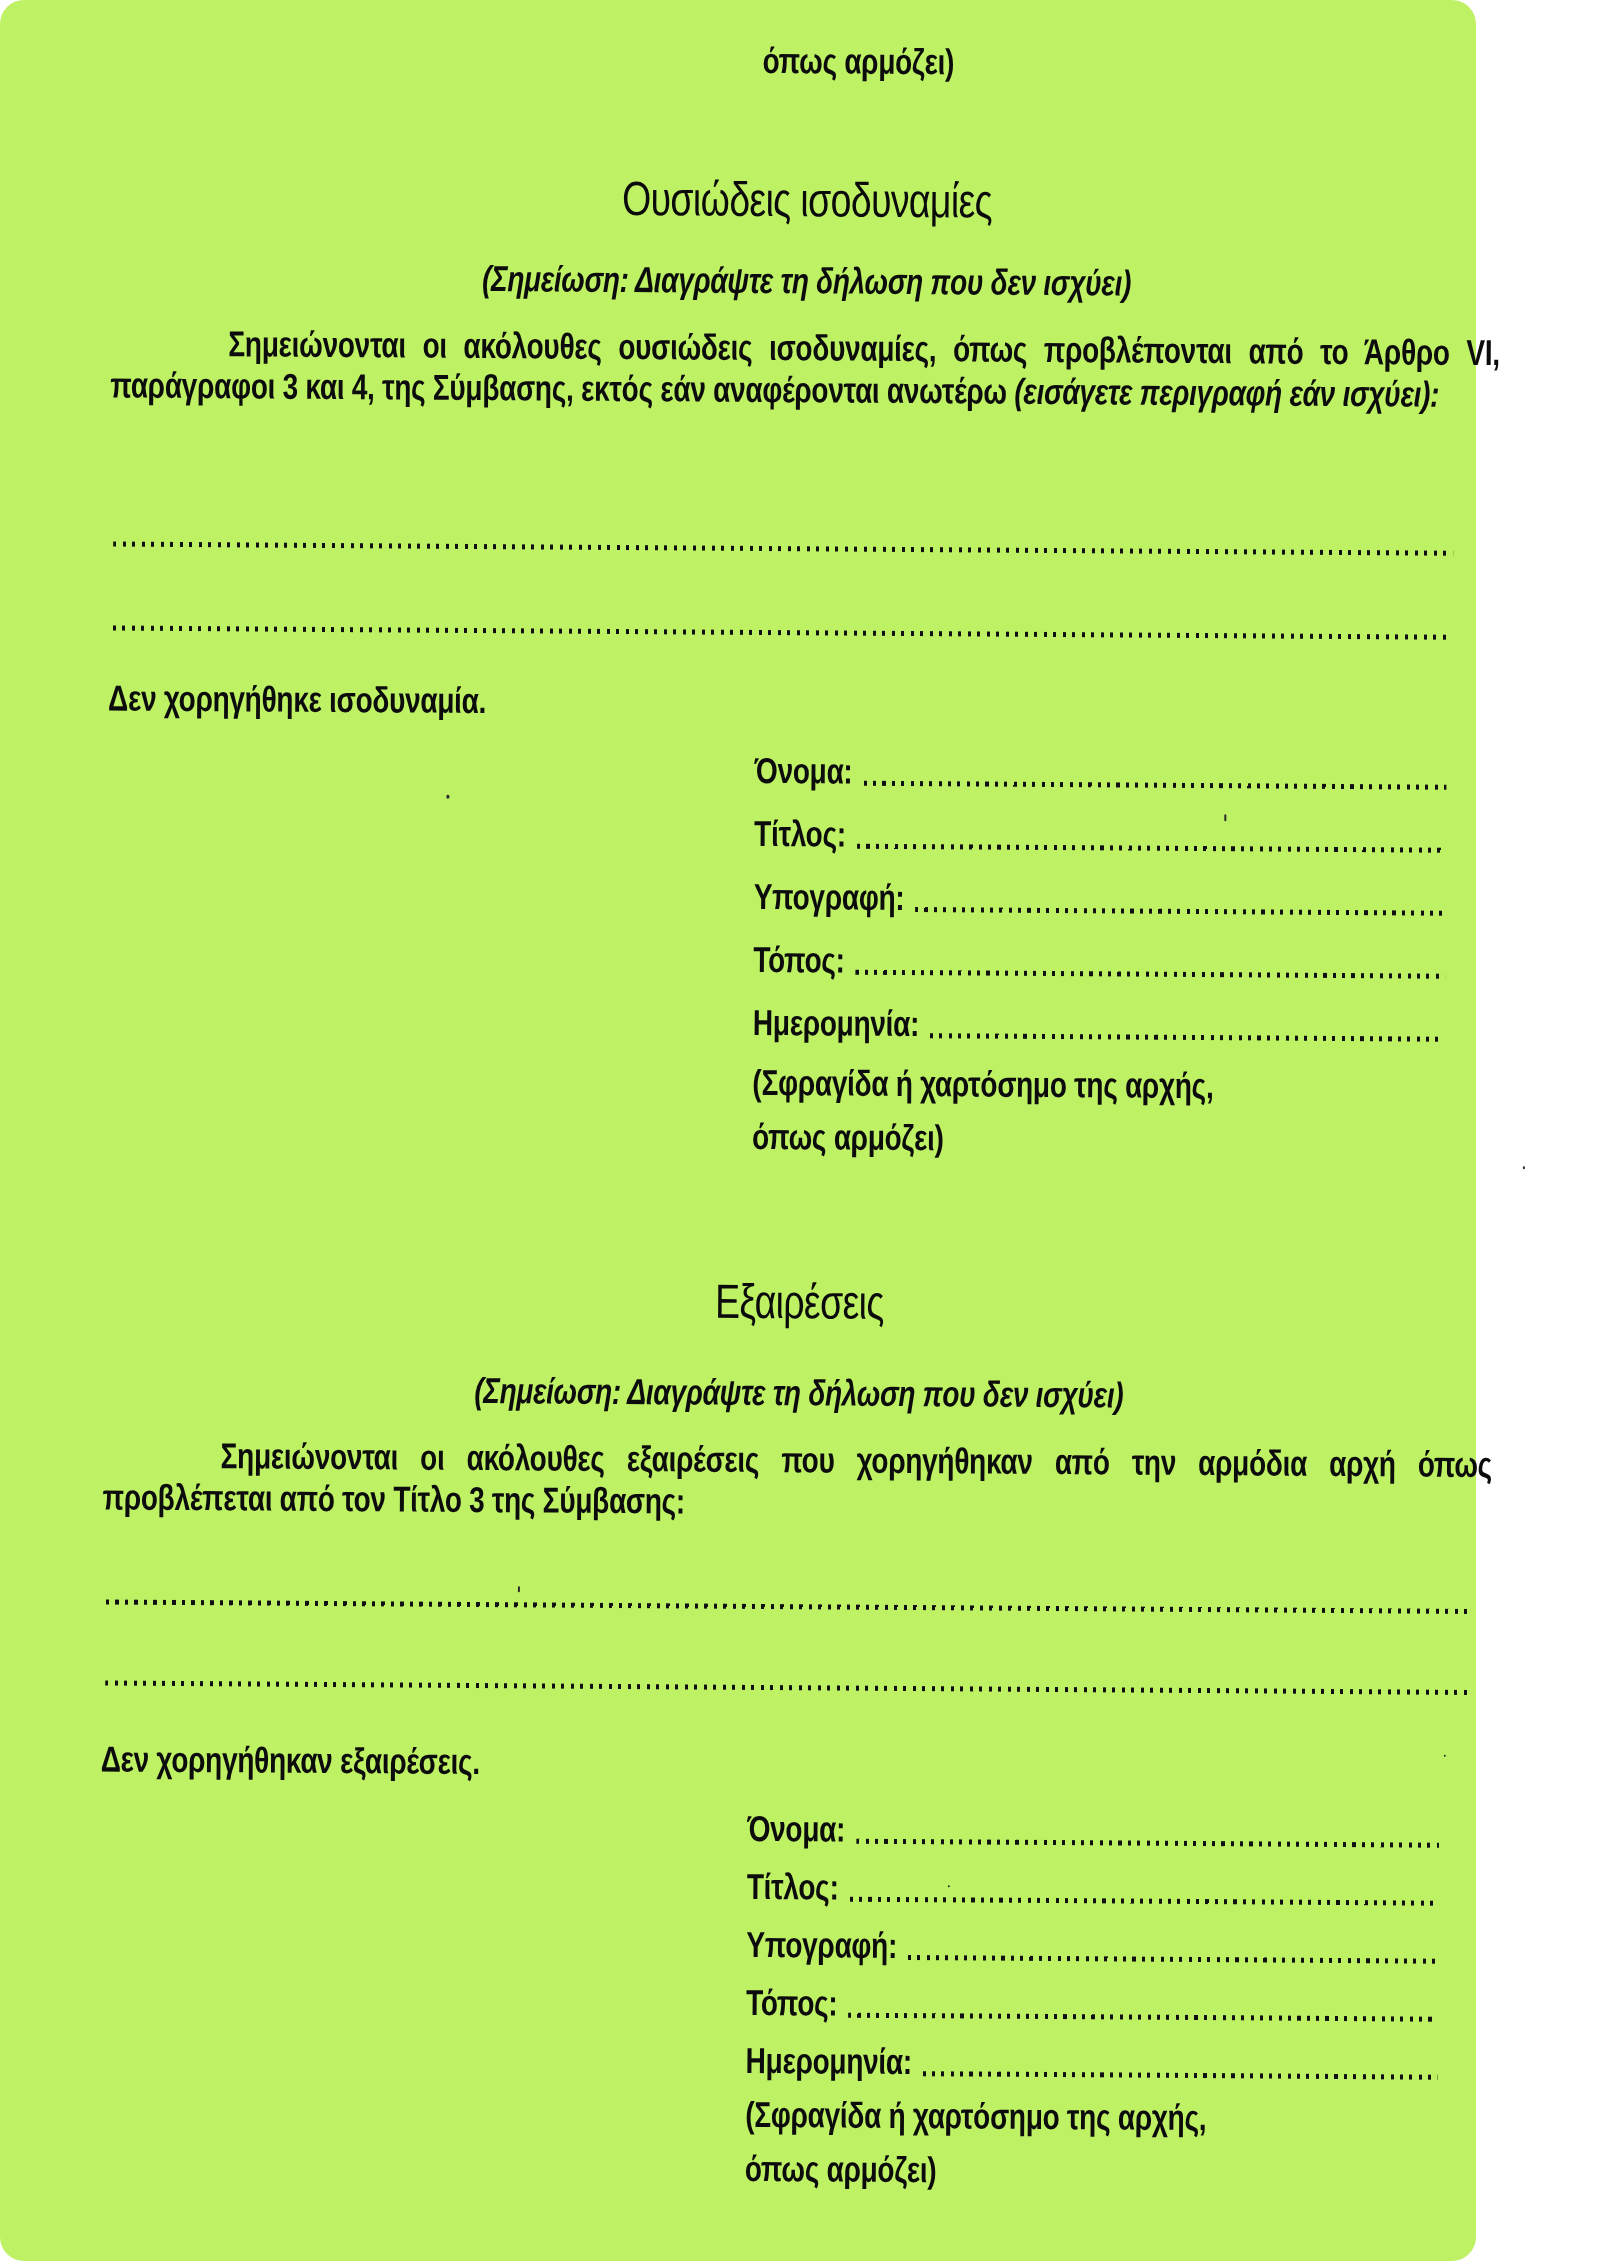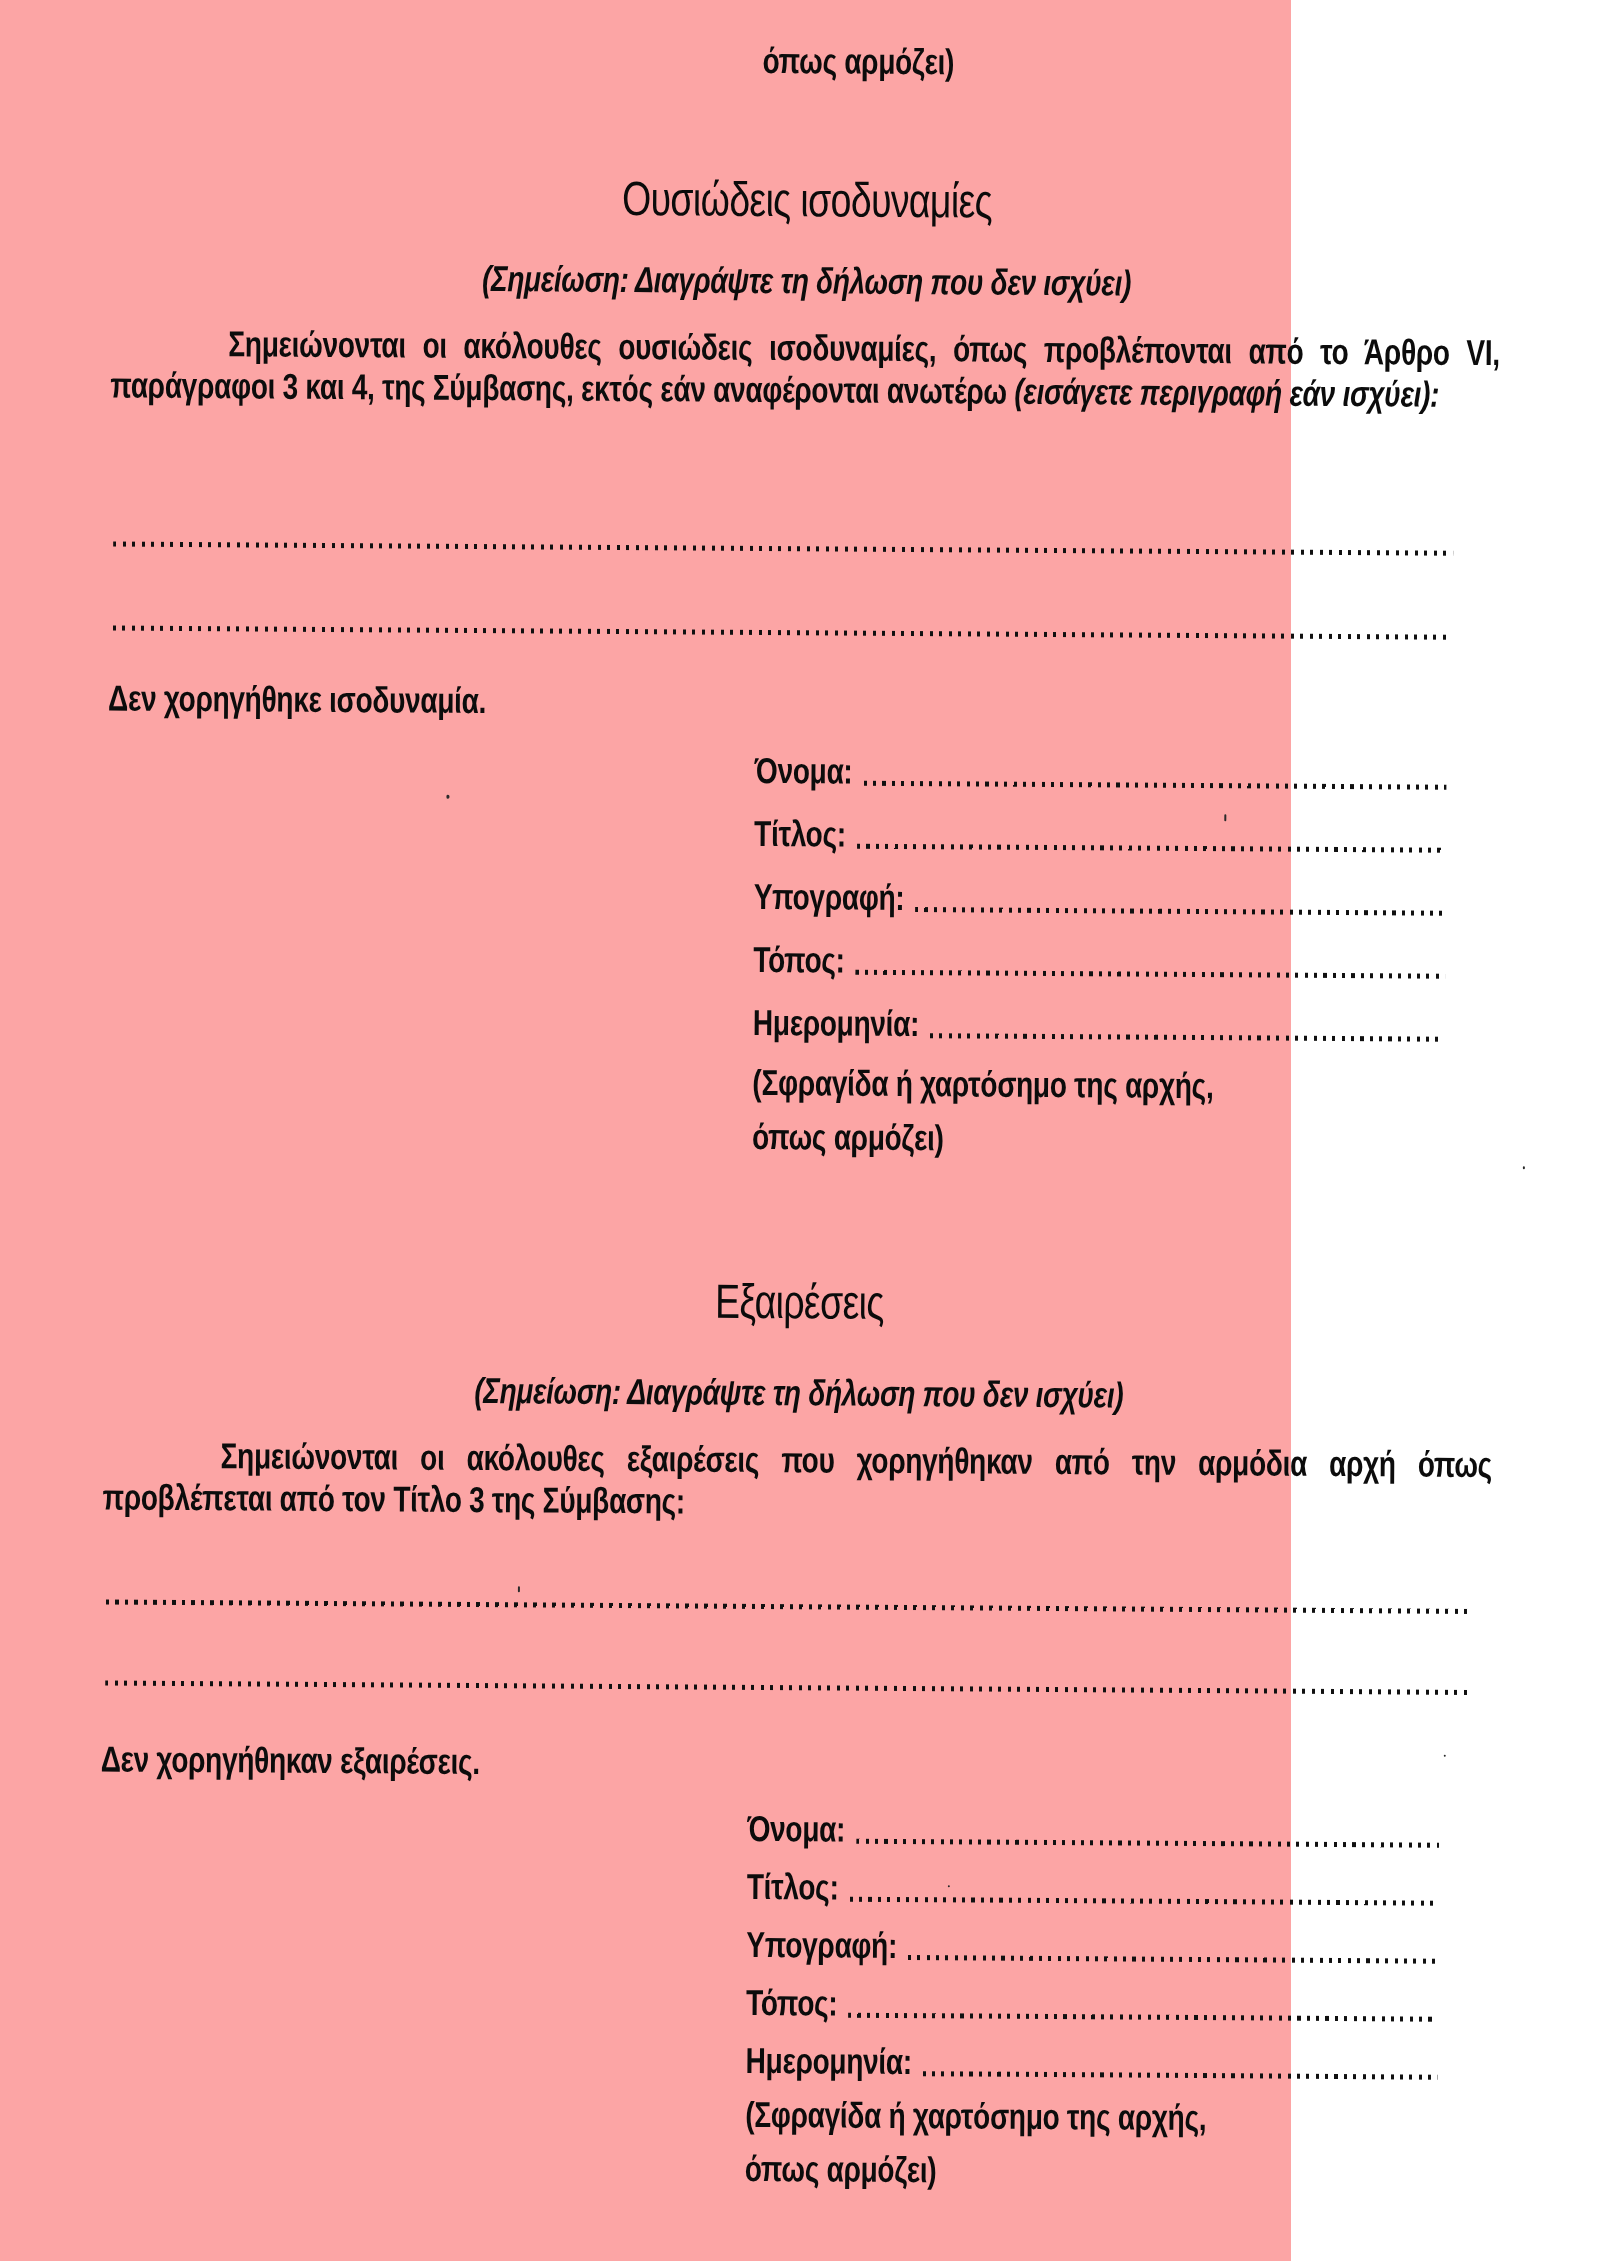--- a/index.html
+++ b/index.html
@@ -11,22 +11,23 @@
     width: 1617px;
     height: 2261px;
     overflow: hidden;
     position: relative;
     font-family: "Liberation Sans", sans-serif;
     color: #0c0c0c;
   }
   .page {
     position: absolute;
     left: 0; top: 0;
-    width: 1291px; height: 2261px;
-    background: #fca5a5;
+    width: 1476px; height: 2261px;
+    background: #bef264;
+    border-radius: 24px;
   }
   
   .tilt {
     position: absolute;
     left: 0; top: 0;
     width: 1617px; height: 2261px;
     transform: rotate(0.40deg);
     transform-origin: 48px 0;
   }
   .abs { position: absolute; }

